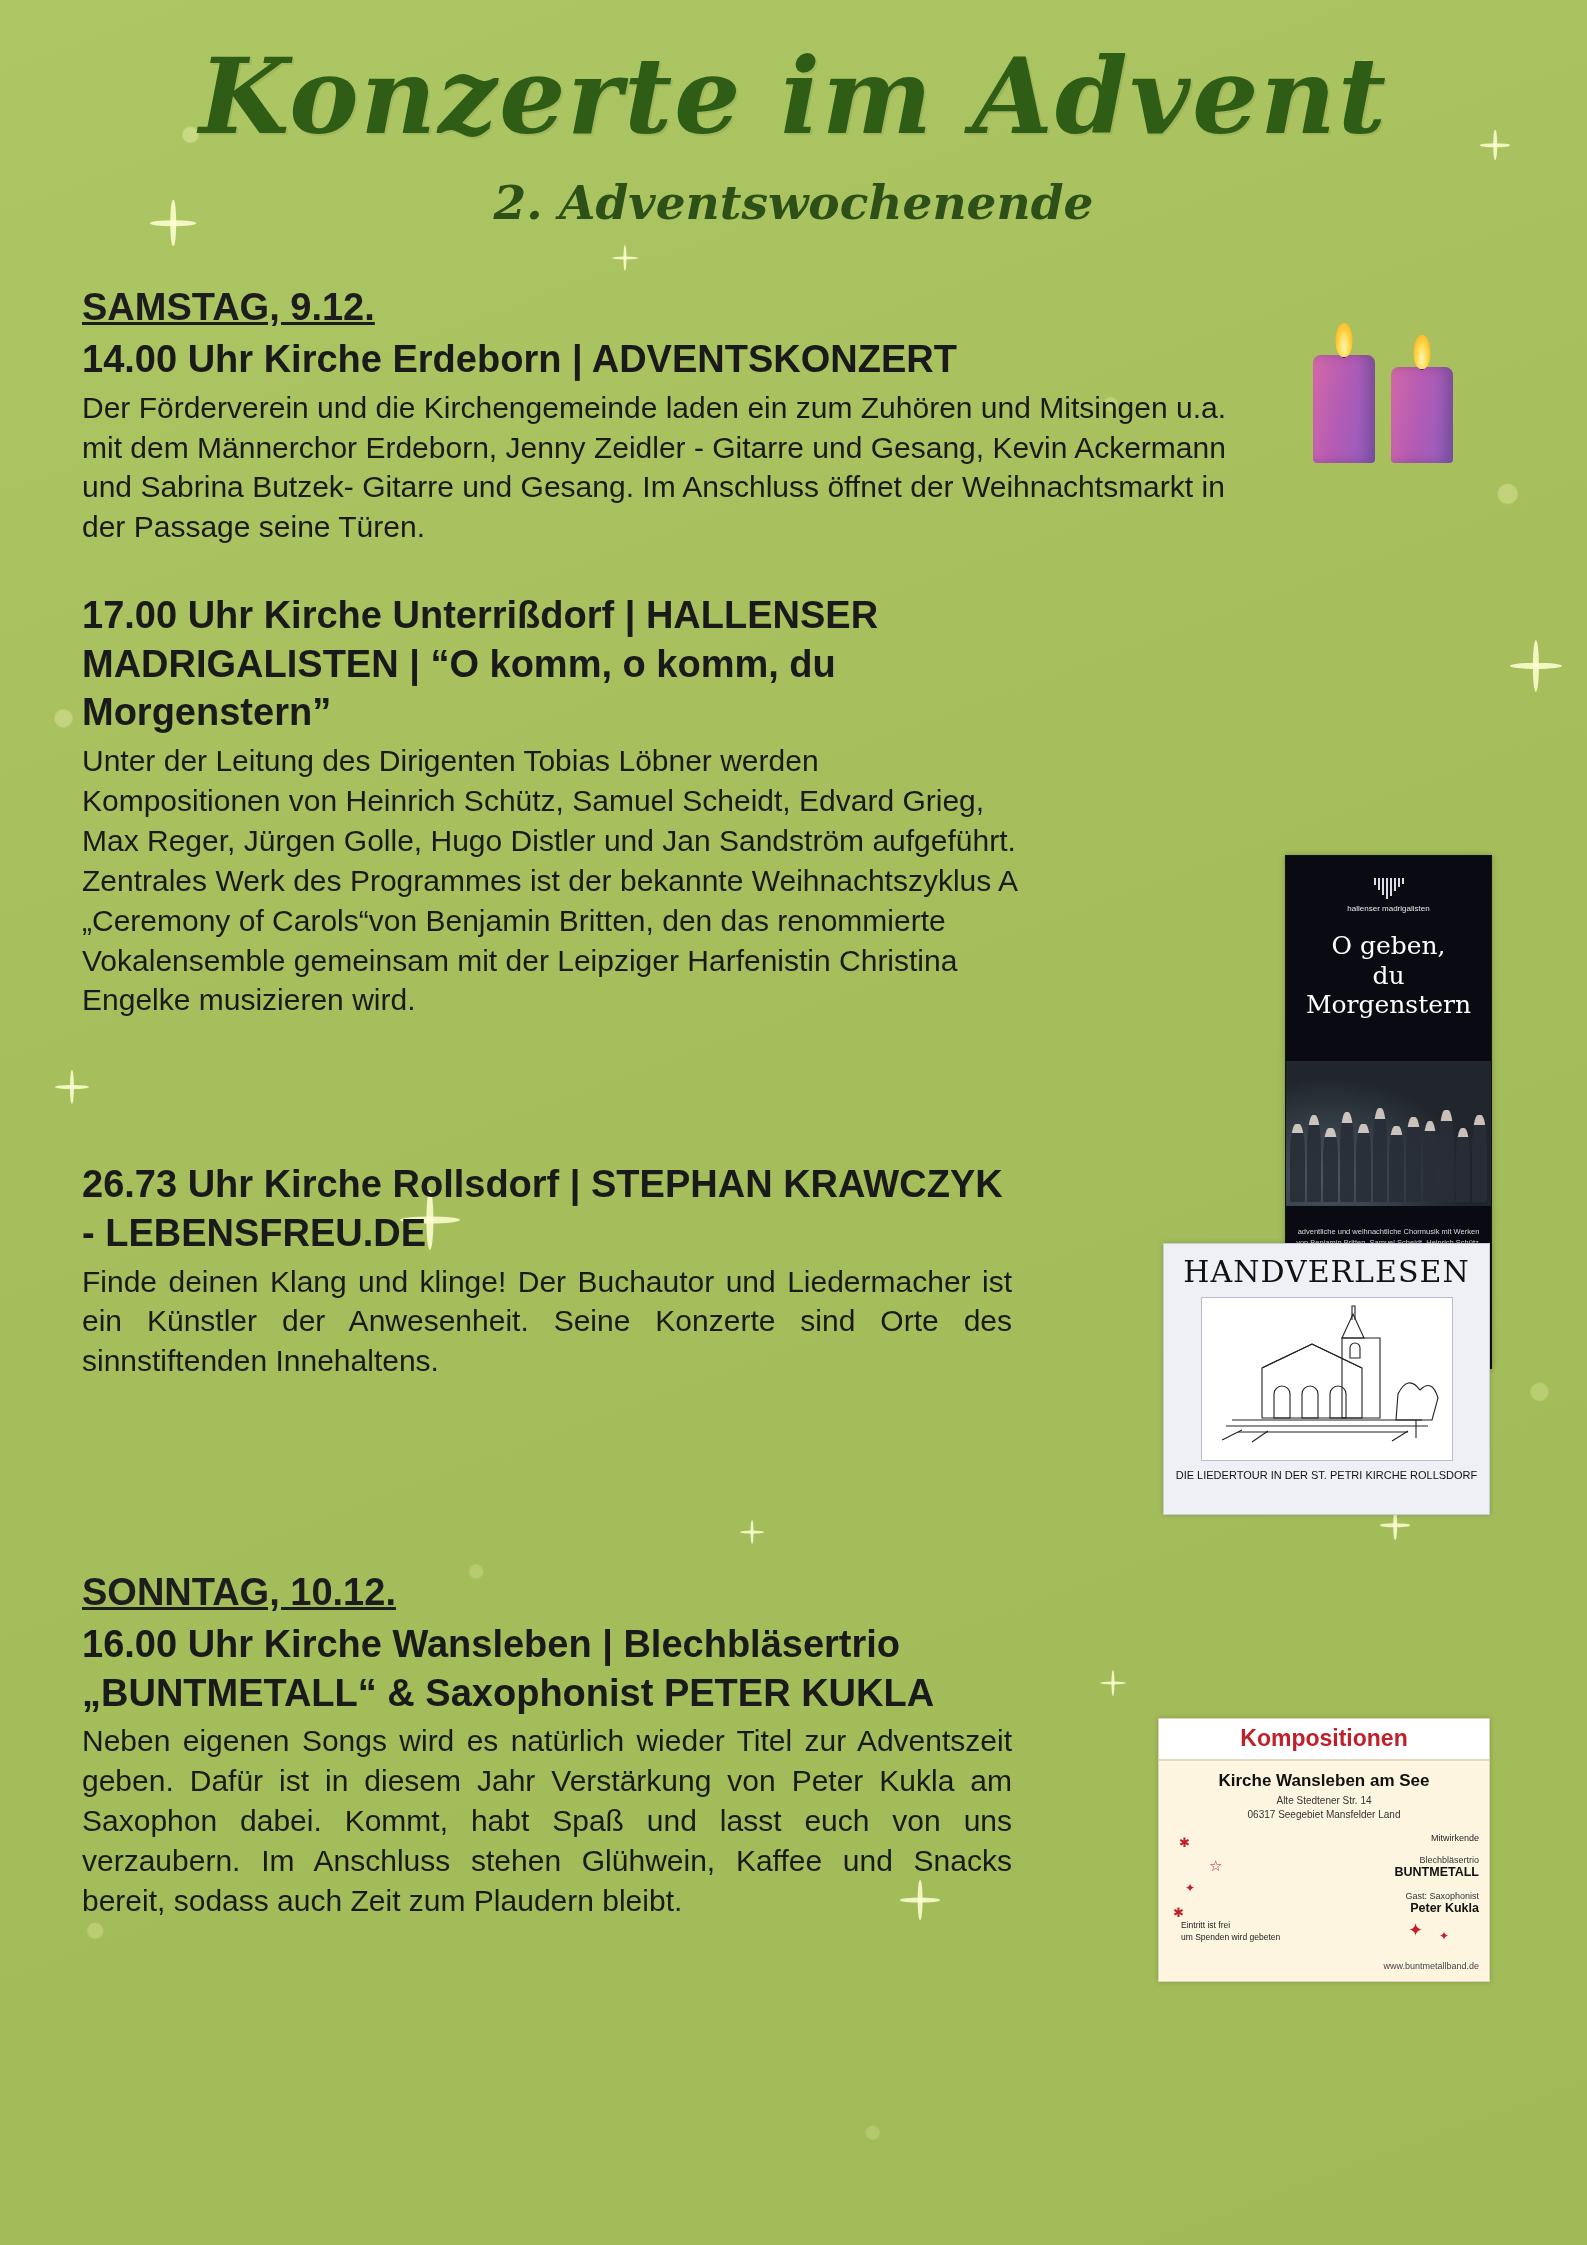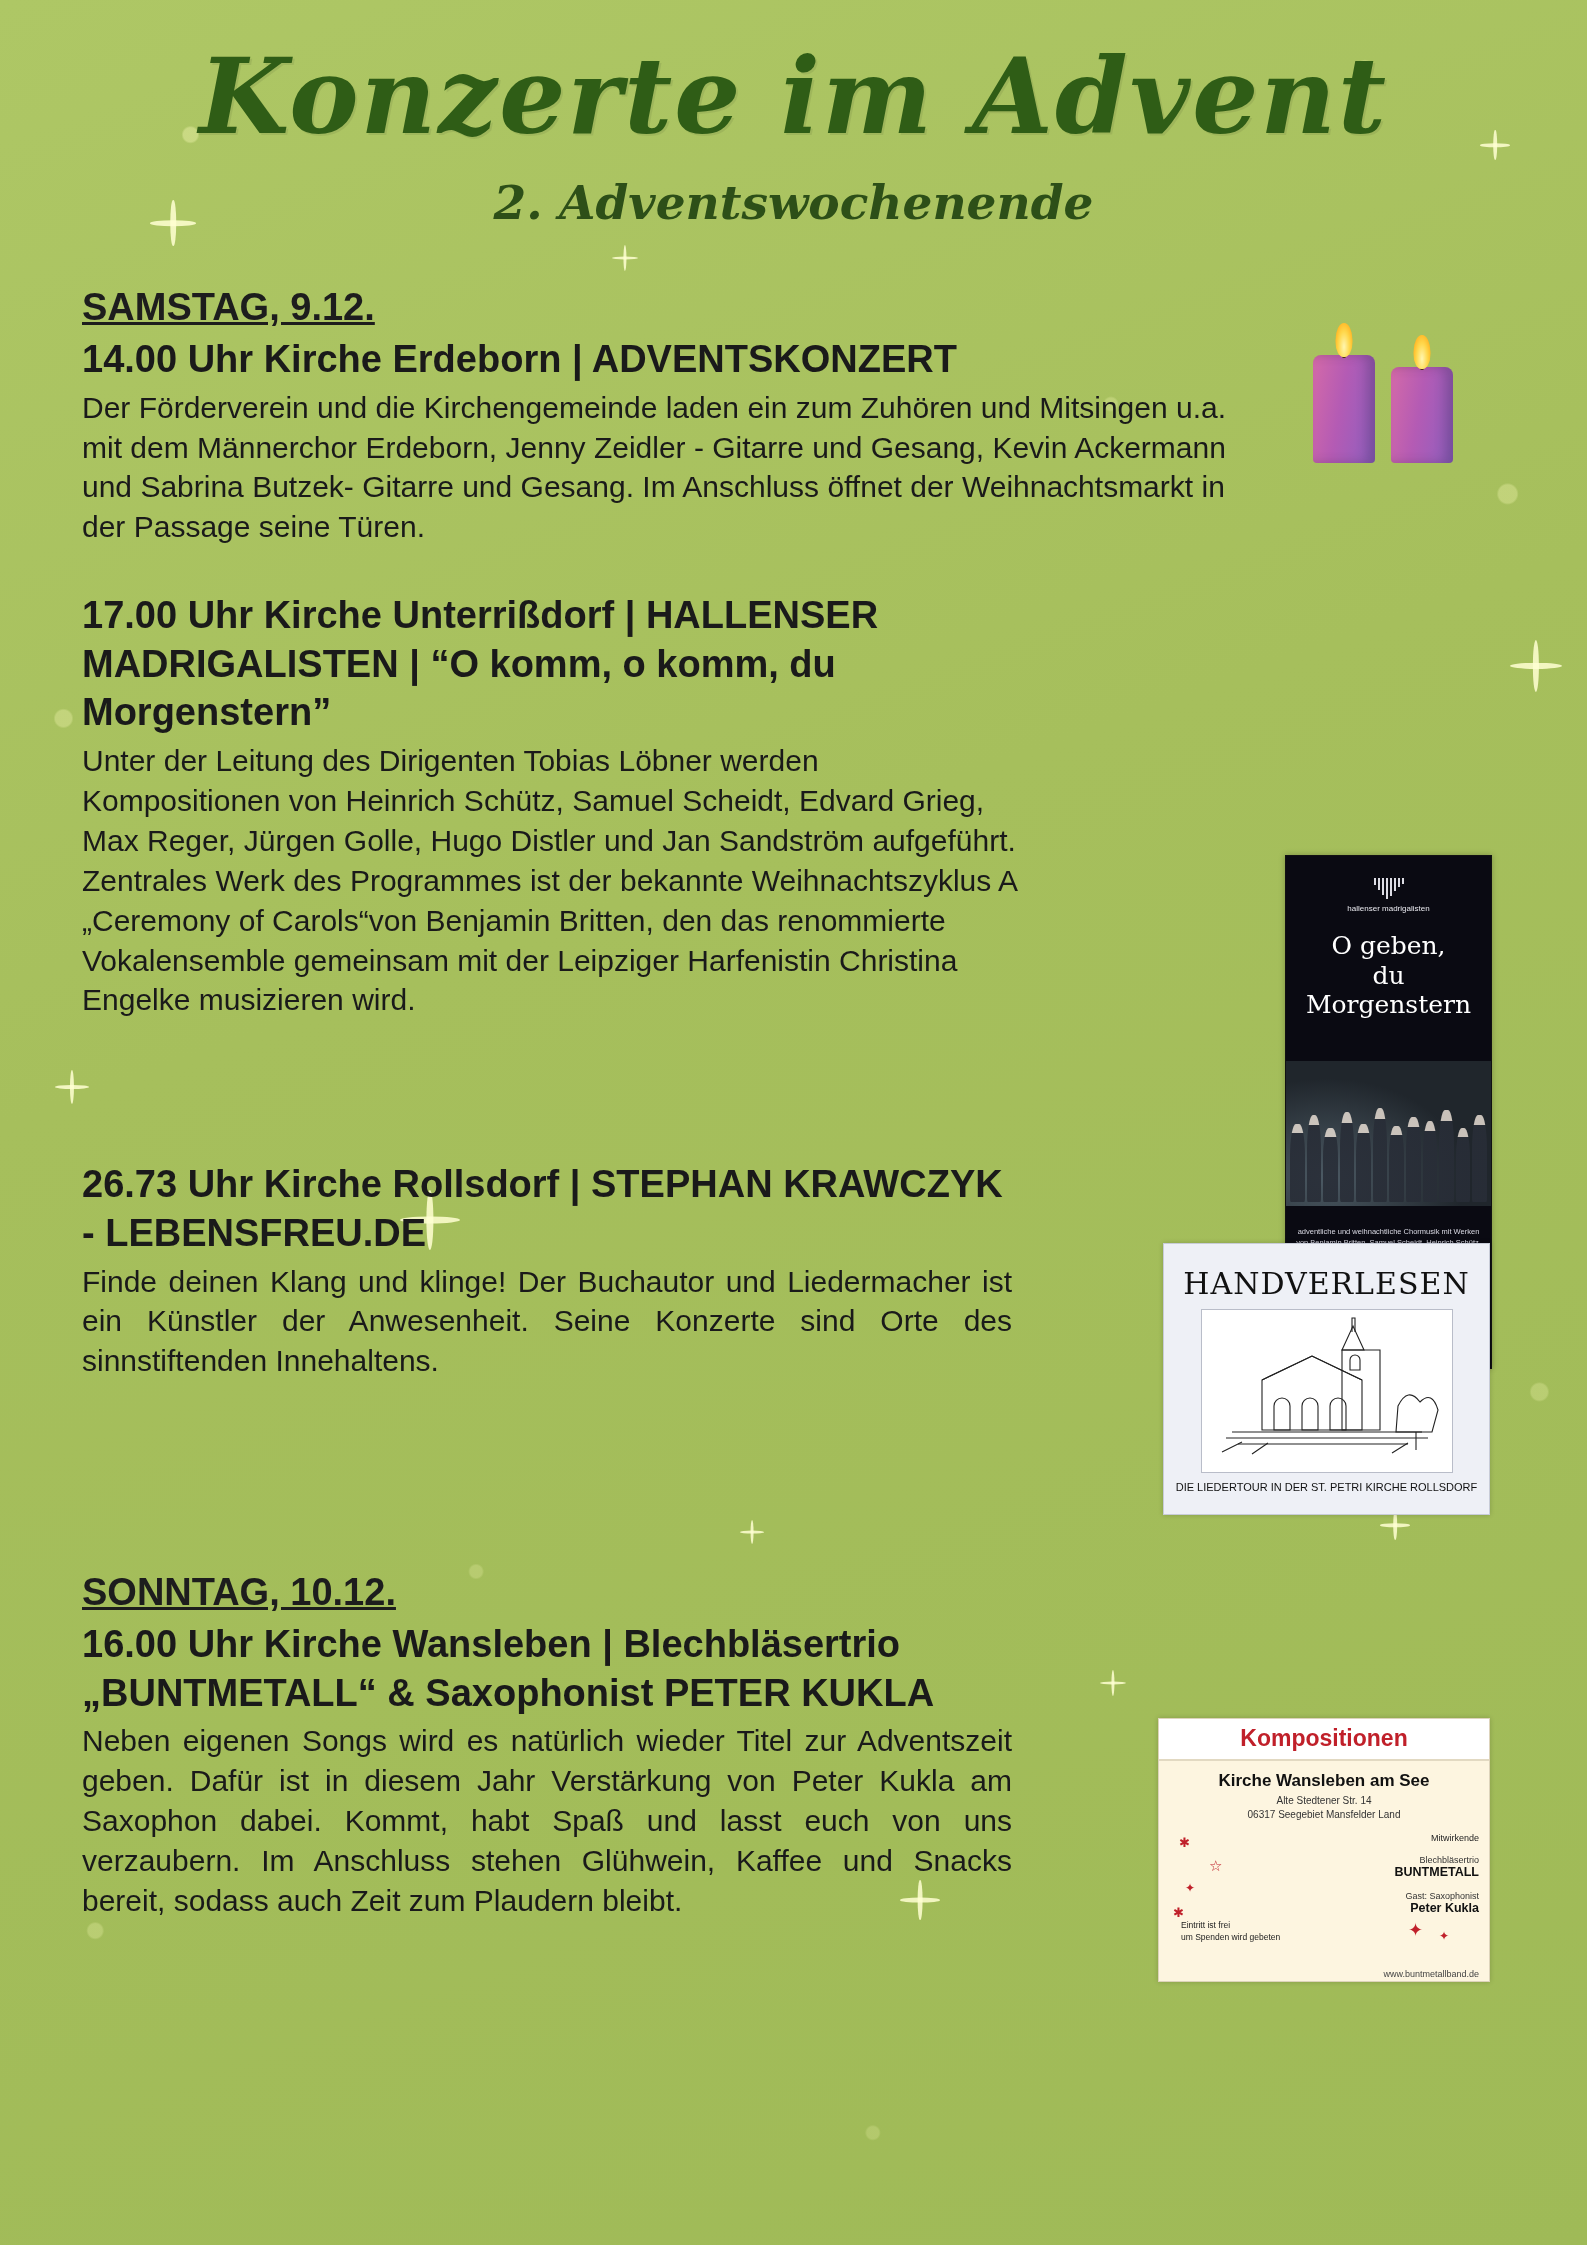--- a/index.html
+++ b/index.html
@@ -234,21 +234,21 @@
     background: #eef0f6;
     border: 1px solid #c8ccd8;
     box-shadow: 0 0 5px rgba(0,0,0,0.18);
     text-align: center;
   }
   .ph-title {
     font-family: "DejaVu Serif", serif;
     font-size: 30px;
     letter-spacing: 1px;
     color: #111;
-    padding-top: 22px;
+    padding-top: 10px;
   }
   .ph-art {
     width: 250px; height: 162px;
     margin: 8px auto 0 auto;
     background: #fff;
     border: 1px solid #b9bdc9;
     position: relative;
     overflow: hidden;
   }
   .ph-foot {
@@ -295,21 +295,21 @@
   .pa-cols {
     display: flex;
     margin-top: 12px;
     padding: 0 10px;
   }
   .pa-left { width: 42%; position: relative; height: 120px; }
   .pa-right { width: 58%; text-align: right; }
   .pa-mit { font-size: 9px; color: #222; }
   .pa-role { font-size: 9px; color: #333; margin-top: 12px; }
   .pa-name { font-size: 12.5px; font-weight: bold; color: #111; }
-  .pa-url { font-size: 9px; color: #444; margin-top: 28px; }
+  .pa-url { font-size: 9px; color: #444; margin-top: 20px; }
   .pa-free {
     position: absolute; left: 12px; bottom: 10px;
     font-size: 8.5px; color: #222; line-height: 1.35; text-align: left;
   }
   .star { position: absolute; color: #c0202a; }
 </style>
 </head>
 <body>
 
 <div class="page">

